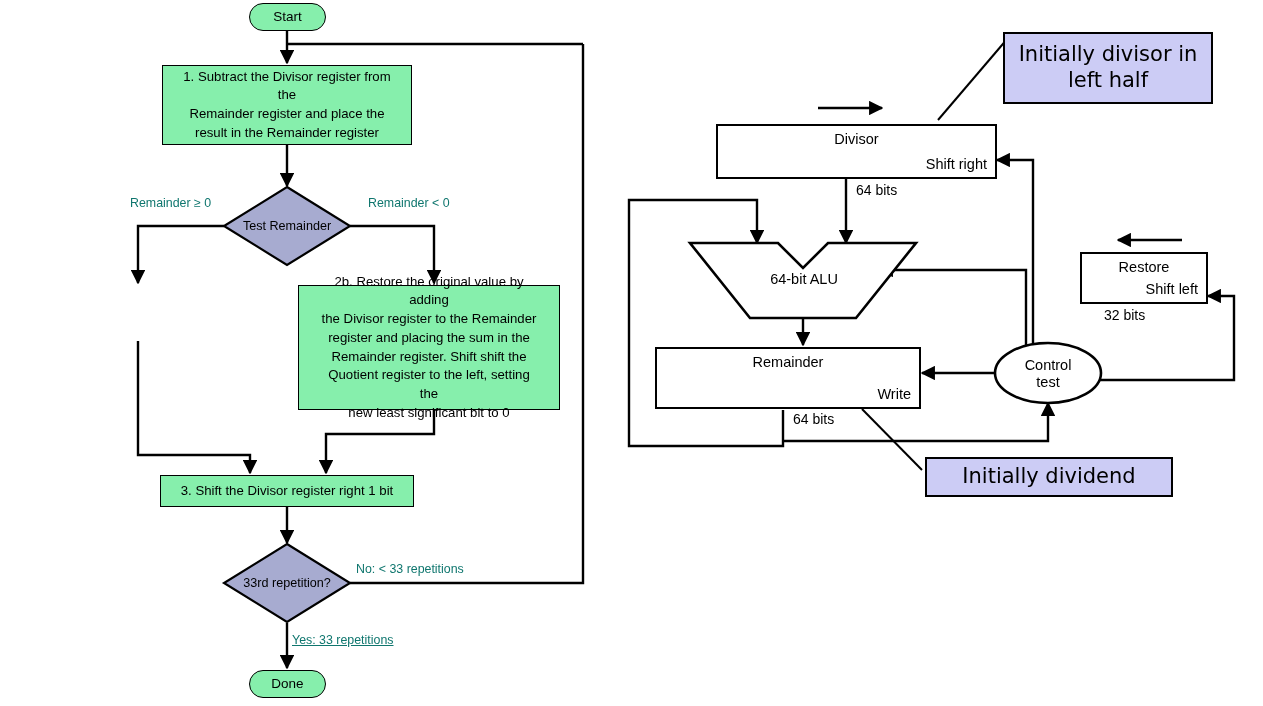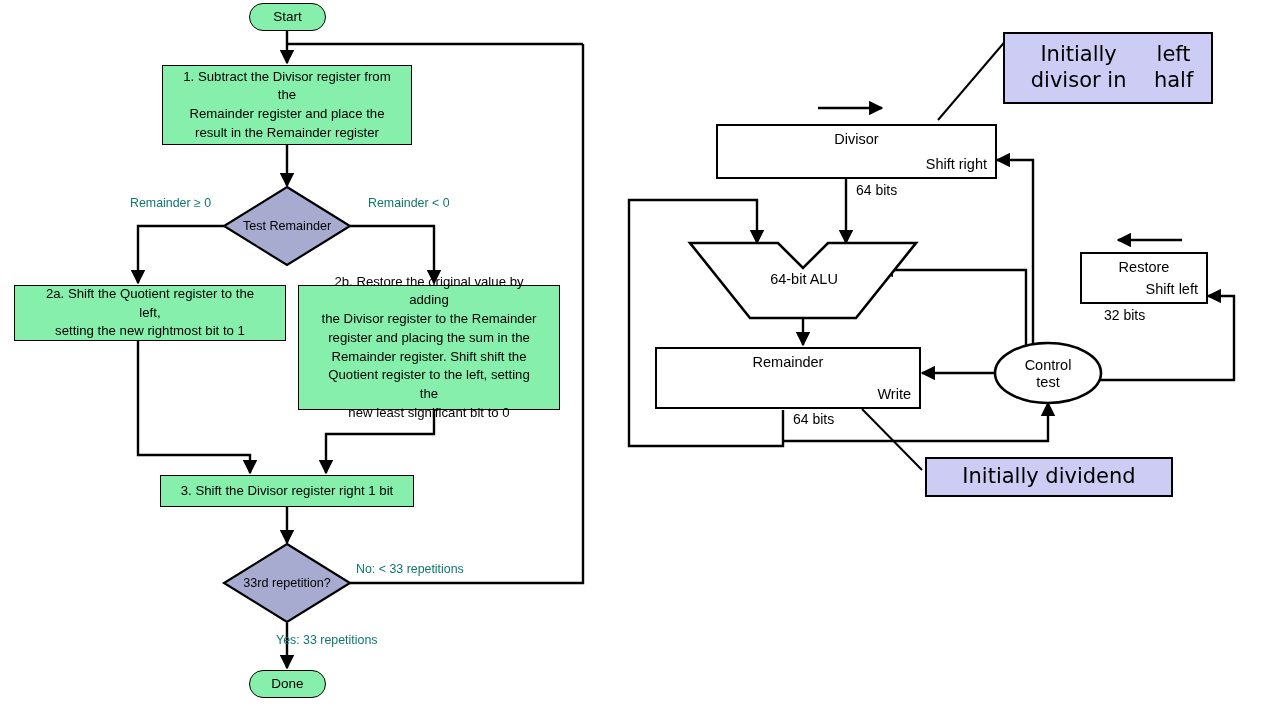--- a/index.html
+++ b/index.html
@@ -215,24 +215,20 @@
   </div>
 
   <div class="edge-label" style="left:130px; top:196px;">
     <span>Remainder ≥ 0</span>
   </div>
 
   <div class="edge-label" style="left:368px; top:196px;">
     <span>Remainder &lt; 0</span>
   </div>
 
-  <div class="node fc-fill process" style="left:14px; top:285px; width:272px; height:56px;">
-    <span class="ln">2a.  Shift the Quotient register to the left,</span>
-    <span class="ln">setting the new rightmost bit to 1</span>
-  </div>
 
   <div class="node fc-fill process" style="left:298px; top:285px; width:262px; height:125px;">
     <span class="ln">2b.  Restore the original value by adding</span>
     <span class="ln">the Divisor register to the Remainder</span>
     <span class="ln">register and placing the sum in the</span>
     <span class="ln">Remainder register. Shift shift the</span>
     <span class="ln">Quotient register to the left, setting the</span>
     <span class="ln">new least significant bit to 0</span>
   </div>
 
@@ -241,21 +237,21 @@
   </div>
 
   <div class="diamond-lbl" style="left:224px; top:544px; width:126px; height:78px;">
     <span>33rd repetition?</span>
   </div>
 
   <div class="edge-label" style="left:356px; top:562px;">
     <span>No: &lt; 33 repetitions</span>
   </div>
 
-  <div class="edge-label" style="left:276px; top:633px;">
+  <div class="edge-label" style="left:292px; top:633px;text-decoration:underline;">
     <span>Yes: 33 repetitions</span>
   </div>
 
   <div class="node fc-fill terminal" style="left:249px; top:670px; width:77px; height:28px;">
     <span>Done</span>
   </div>
 
   <div class="reg" style="left:716px; top:124px; width:281px; height:55px;">
     <span class="reg-title">Divisor</span>
     <span class="reg-sub">Shift right</span>
@@ -282,21 +278,21 @@
   </div>
   <div class="bits-label" style="left:1104px; top:307px;">
     <span>32 bits</span>
   </div>
 
   <div class="ctrl-label" style="left:1001px; top:357px; width:94px;">
     <div>Control</div>
     <div>test</div>
   </div>
 
-  <div class="callout" style="left:1003px; top:32px; width:210px; height:72px; flex-direction:row;">
+  <div class="callout" style="left:1003px; top:32px; width:210px; height:72px; flex-direction:column;">
     <div>Initially divisor in</div>
     <div>left half</div>
   </div>
 
   <div class="callout" style="left:925px; top:457px; width:248px; height:40px;">
     <div>Initially dividend</div>
   </div>
 
 </div>
 

